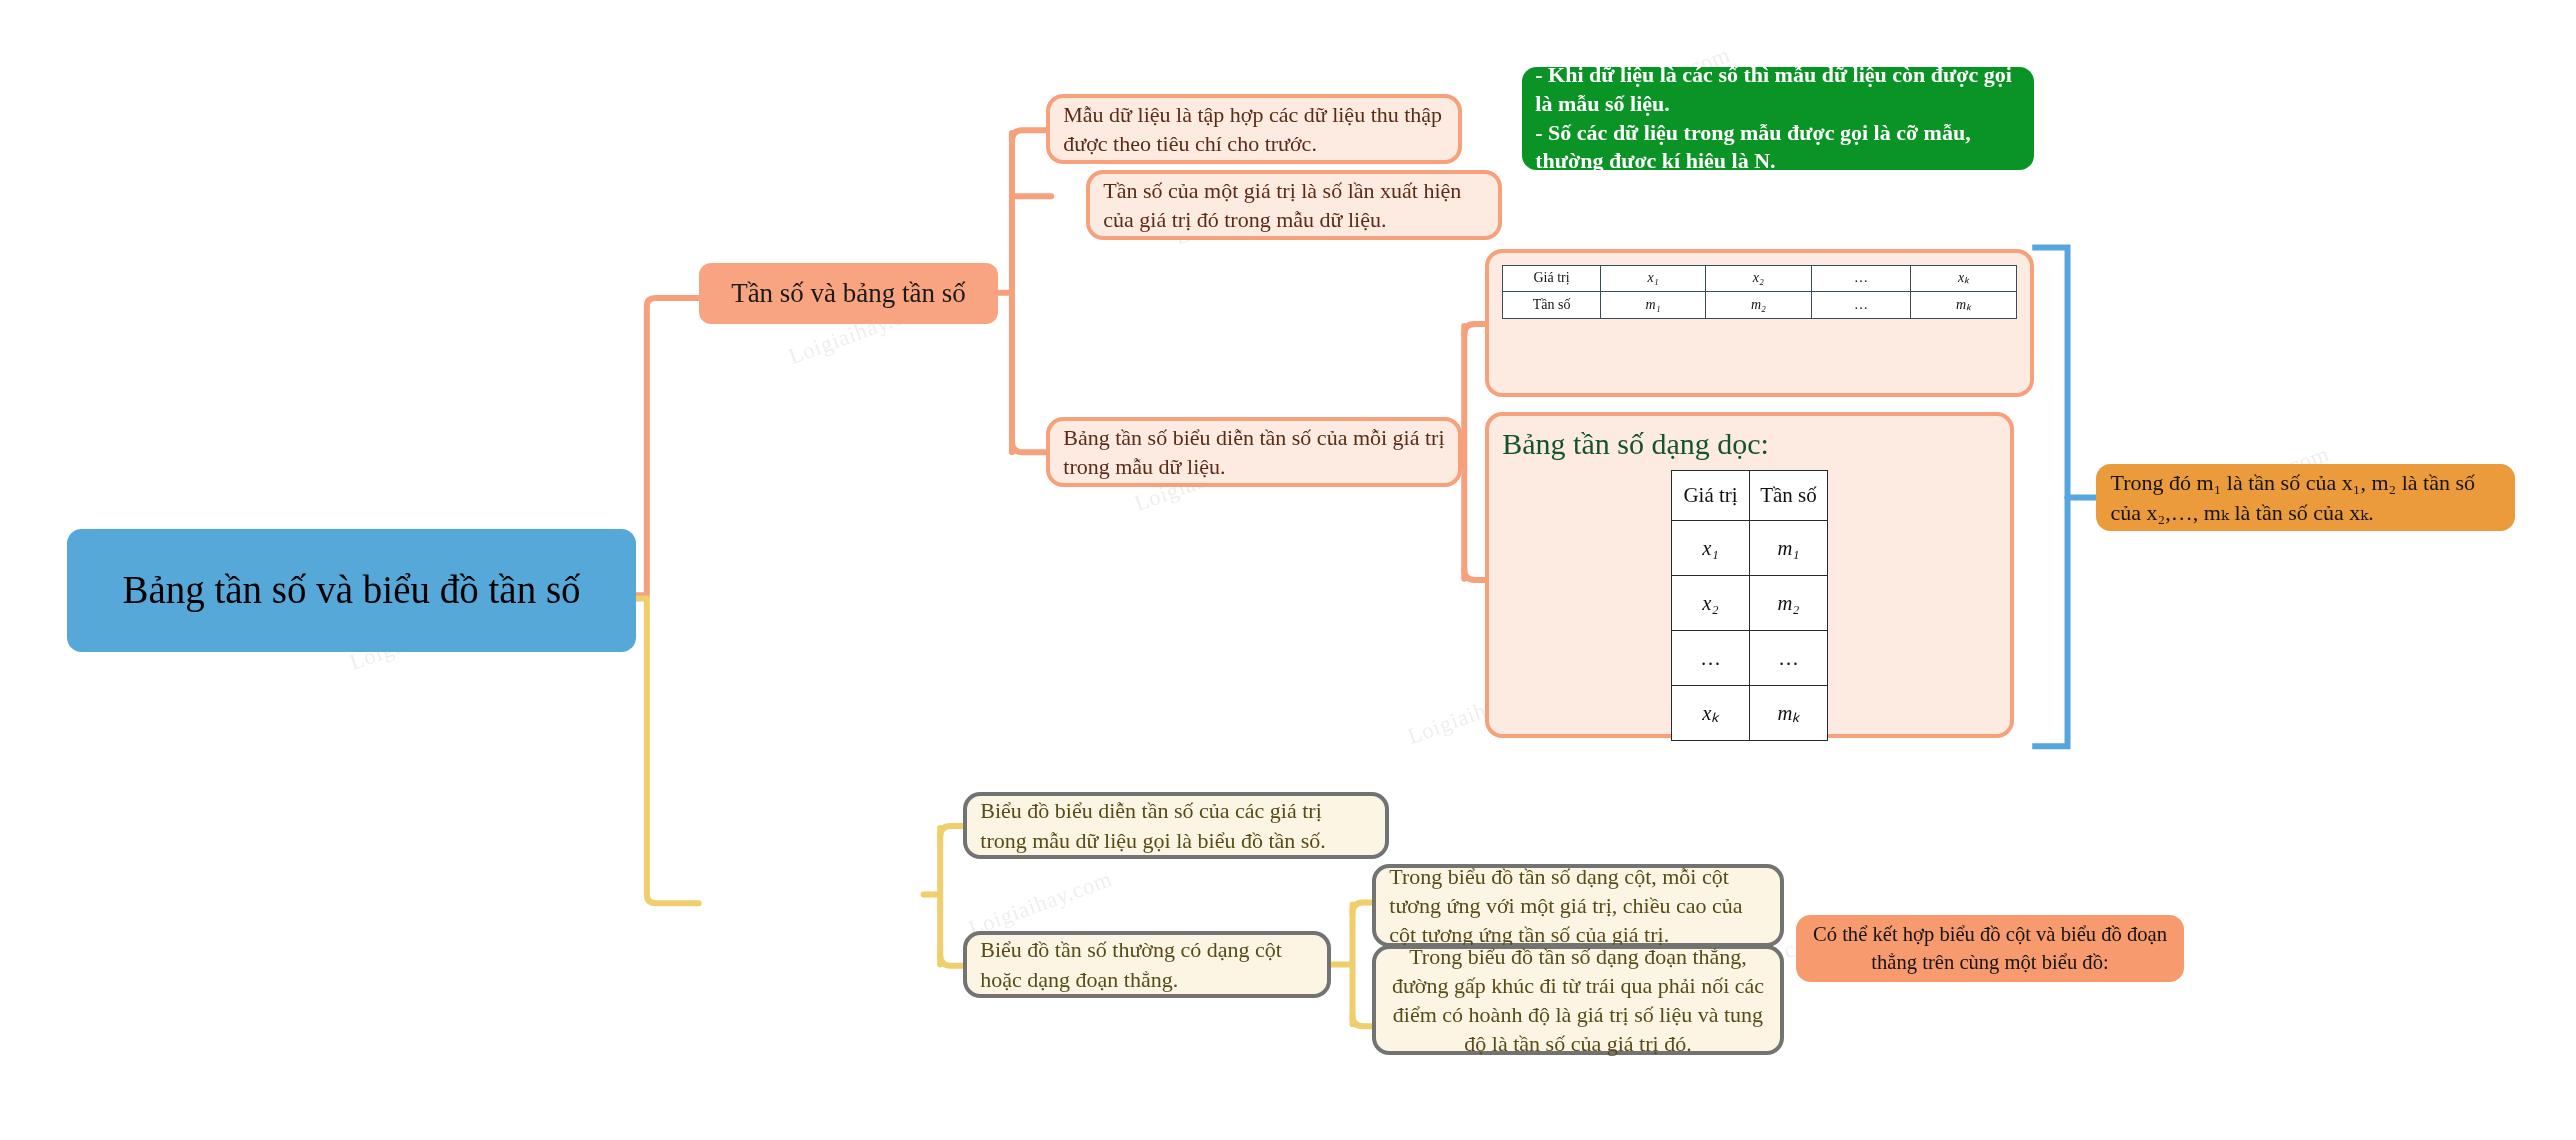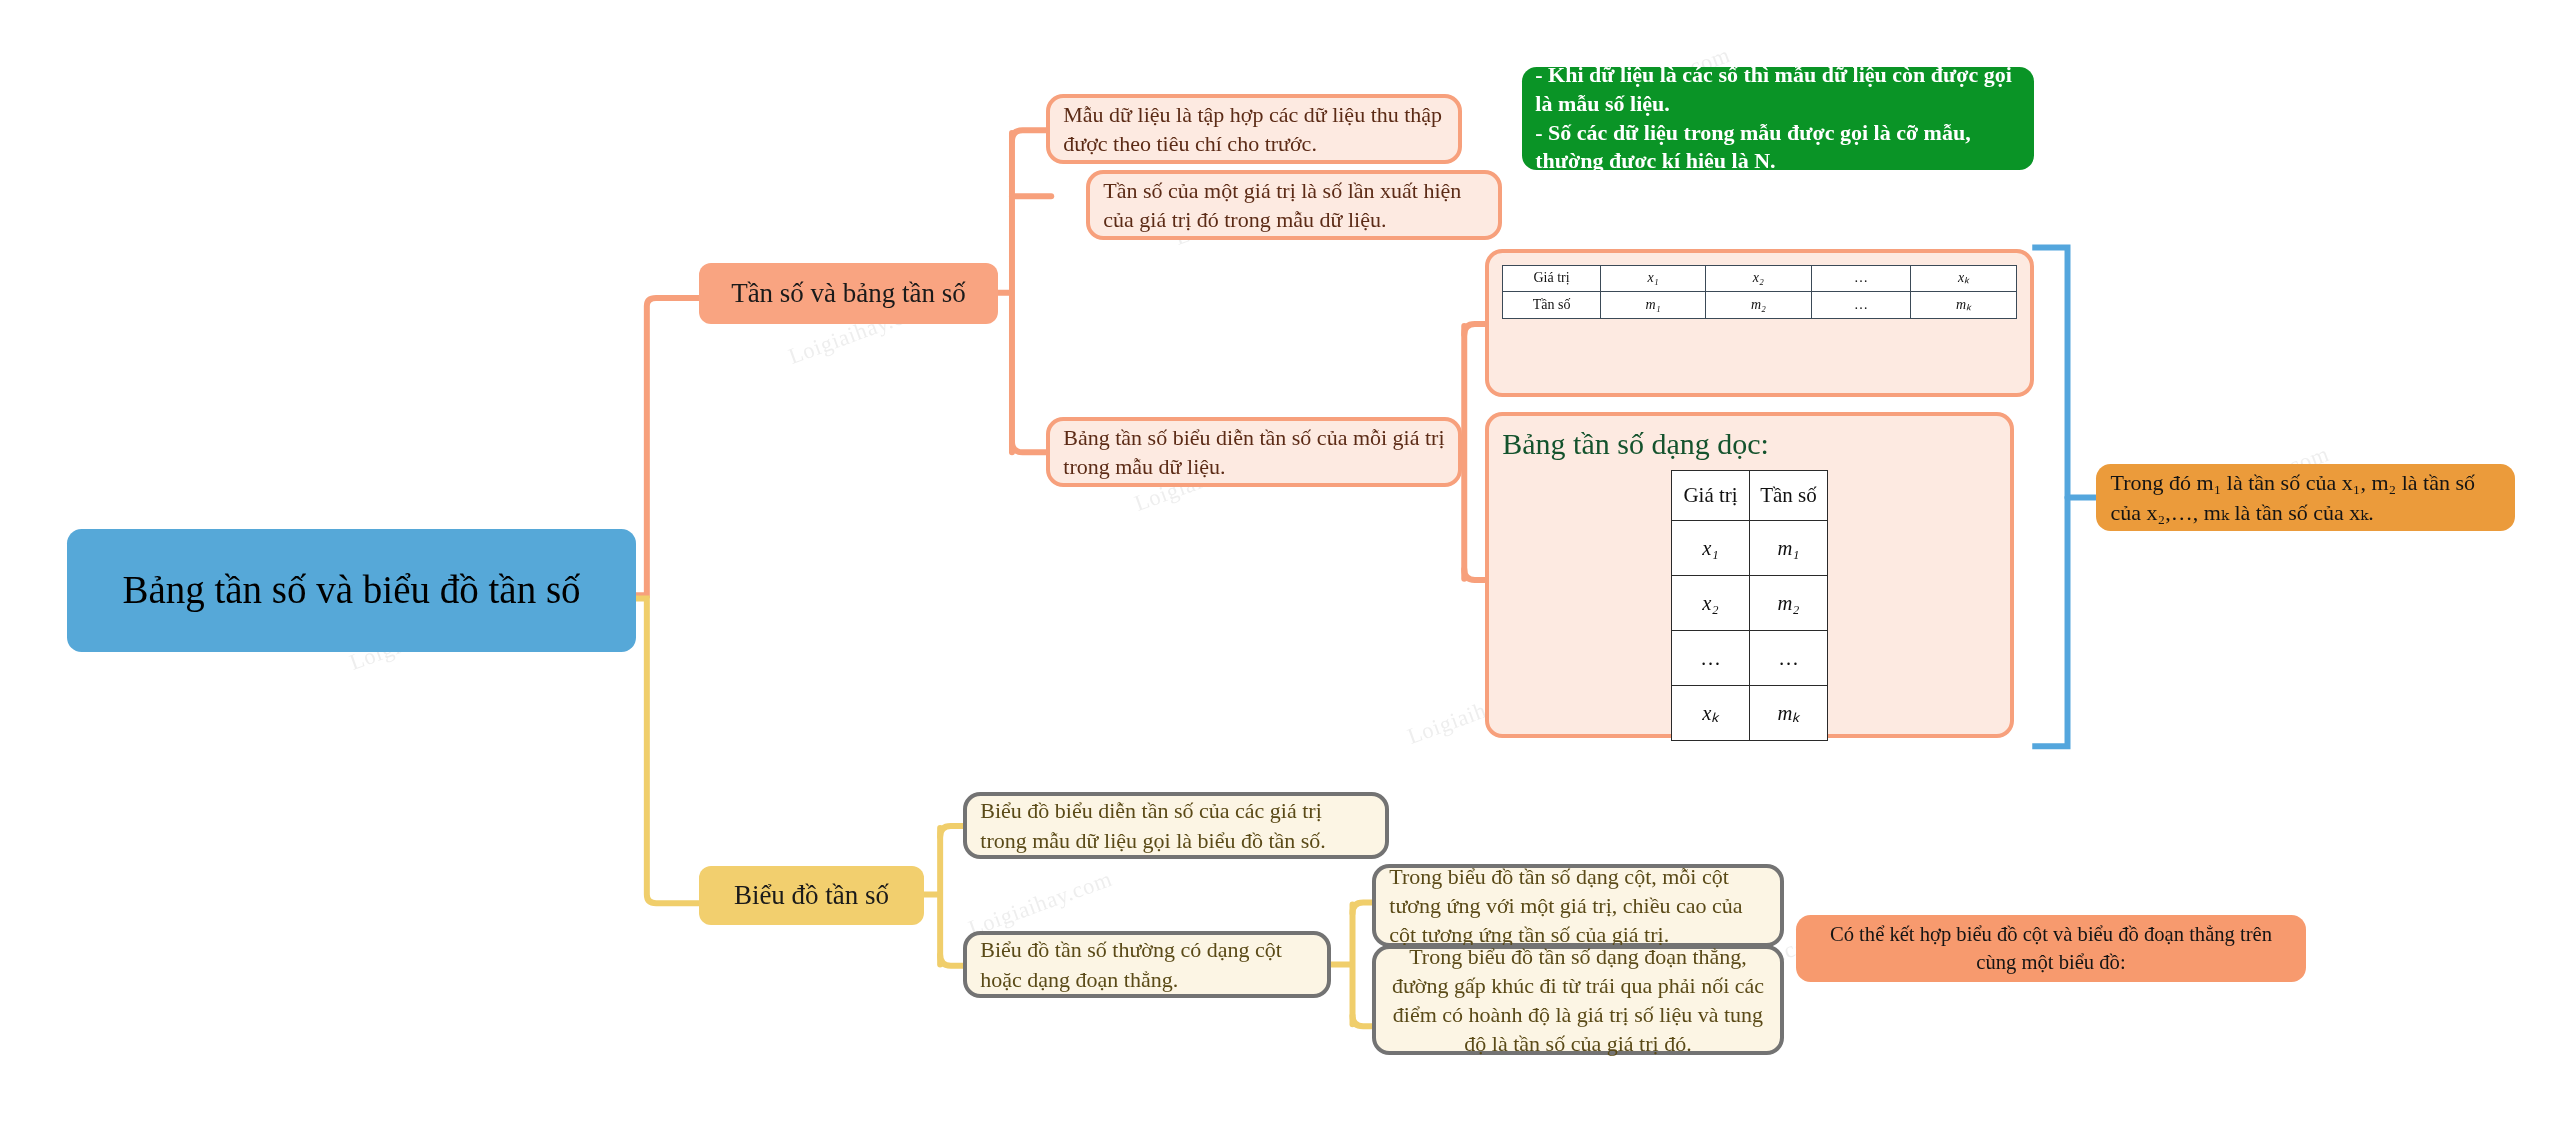--- a/index.html
+++ b/index.html
@@ -299,38 +299,35 @@
         </tbody>
           </table>
       </div>
     </div>
   </div>
 
   <div class="node leaf-orange" style="left:2096px; top:464px; width:419px; height:67px;">
     <div class="txt">Trong đó m₁ là tần số của x₁, m₂ là tần số của x₂,…, mₖ là tần số của xₖ.</div>
   </div>
 
-  <div class="node branch-yellow" style="left:699px; top:866px; width:225px; height:59px;">
-    <div class="txt">Biểu đồ tần số</div>
-  </div>
 
   <div class="node leaf-yellow" style="left:963px; top:792px; width:426px; height:67px;">
     <div class="txt">Biểu đồ biểu diễn tần số của các giá trị trong mẫu dữ liệu gọi là biểu đồ tần số.</div>
   </div>
 
   <div class="node leaf-yellow" style="left:963px; top:931px; width:368px; height:67px;">
     <div class="txt">Biểu đồ tần số thường có dạng cột hoặc dạng đoạn thẳng.</div>
   </div>
 
   <div class="node leaf-yellow" style="left:1372px; top:864px; width:412px; height:83px;">
     <div class="txt">Trong biểu đồ tần số dạng cột, mỗi cột tương ứng với một giá trị, chiều cao của cột tương ứng tần số của giá trị.</div>
   </div>
 
   <div class="node leaf-yellow" style="left:1372px; top:945px; width:412px; height:110px;text-align:center;">
     <div class="txt">Trong biểu đồ tần số dạng đoạn thẳng, đường gấp khúc đi từ trái qua phải nối các điểm có hoành độ là giá trị số liệu và tung độ là tần số của giá trị đó.</div>
   </div>
 
-  <div class="node leaf-salmonfill" style="left:1796px; top:915px; width:510px; height:67px;">
+  <div class="node leaf-salmonfill" style="left:1796px; top:915px; width:388px; height:67px;">
     <div class="txt">Có thể kết hợp biểu đồ cột và biểu đồ đoạn thẳng trên cùng một biểu đồ:</div>
   </div>
 
 </div>
 
 
 </body></html>

